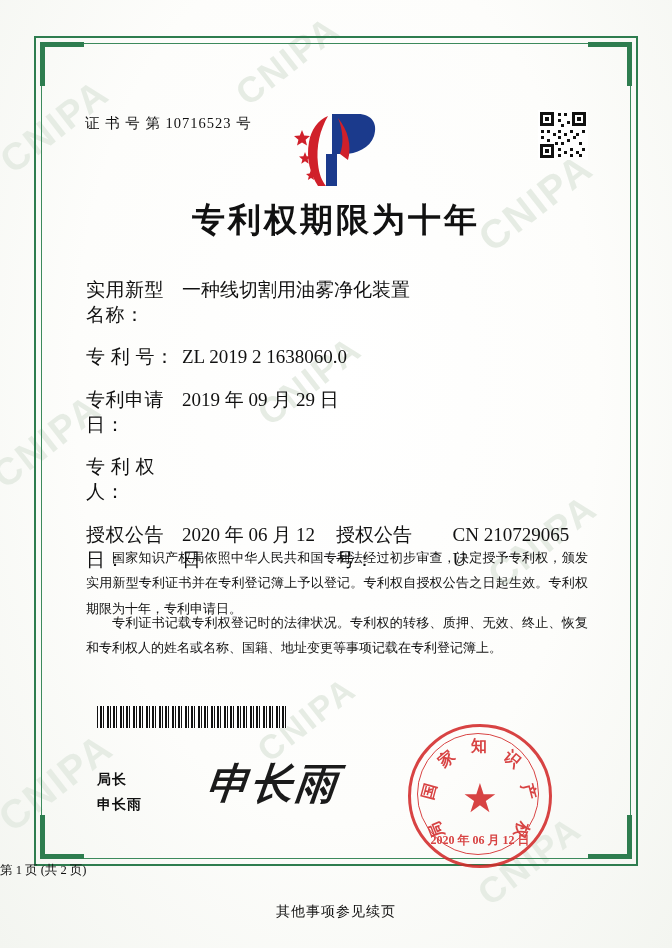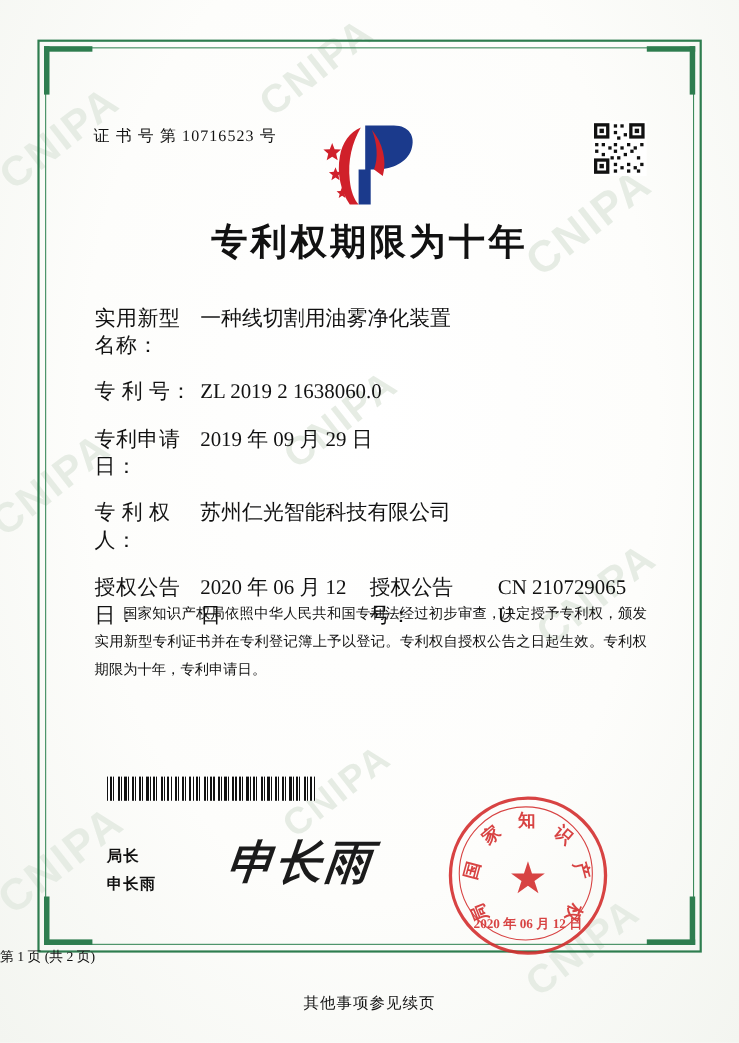--- a/index.html
+++ b/index.html
@@ -342,35 +342,35 @@
     <div class="row">
       <span class="lbl spread">专 利 号：</span>
       <span class="val">ZL 2019 2 1638060.0</span>
     </div>
     <div class="row">
       <span class="lbl">专利申请日：</span>
       <span class="val">2019 年 09 月 29 日</span>
     </div>
     <div class="row">
       <span class="lbl spread">专 利 权 人：</span>
-      <span class="val">苏州仁光智能科技有限公司</span>
     </div>
     <div class="row pub">
       <span class="pub-left">
         <span class="lbl">授权公告日：</span>
         <span class="val">2020 年 06 月 12 日</span>
       </span>
       <span class="pub-right">
         <span class="lbl2">授权公告号：</span>
         <span class="val">CN 210729065 U</span>
       </span>
     </div>
   </div>
 
   <div class="para para1">国家知识产权局依照中华人民共和国专利法经过初步审查，决定授予专利权，颁发实用新型专利证书并在专利登记簿上予以登记。专利权自授权公告之日起生效。专利权期限为十年，专利申请日。</div>
+  <div class="para para2">专利证书记载专利权登记时的法律状况。专利权的转移、质押、无效、终止、恢复和专利权人的姓名或名称、国籍、地址变更等事项记载在专利登记簿上。</div>
 
   <div class="barcode"></div>
 
   <div class="sig-label">
     <div>局长</div>
     <div>申长雨</div>
   </div>
   <div class="sig-script">申长雨</div>
 
   <div class="seal">

